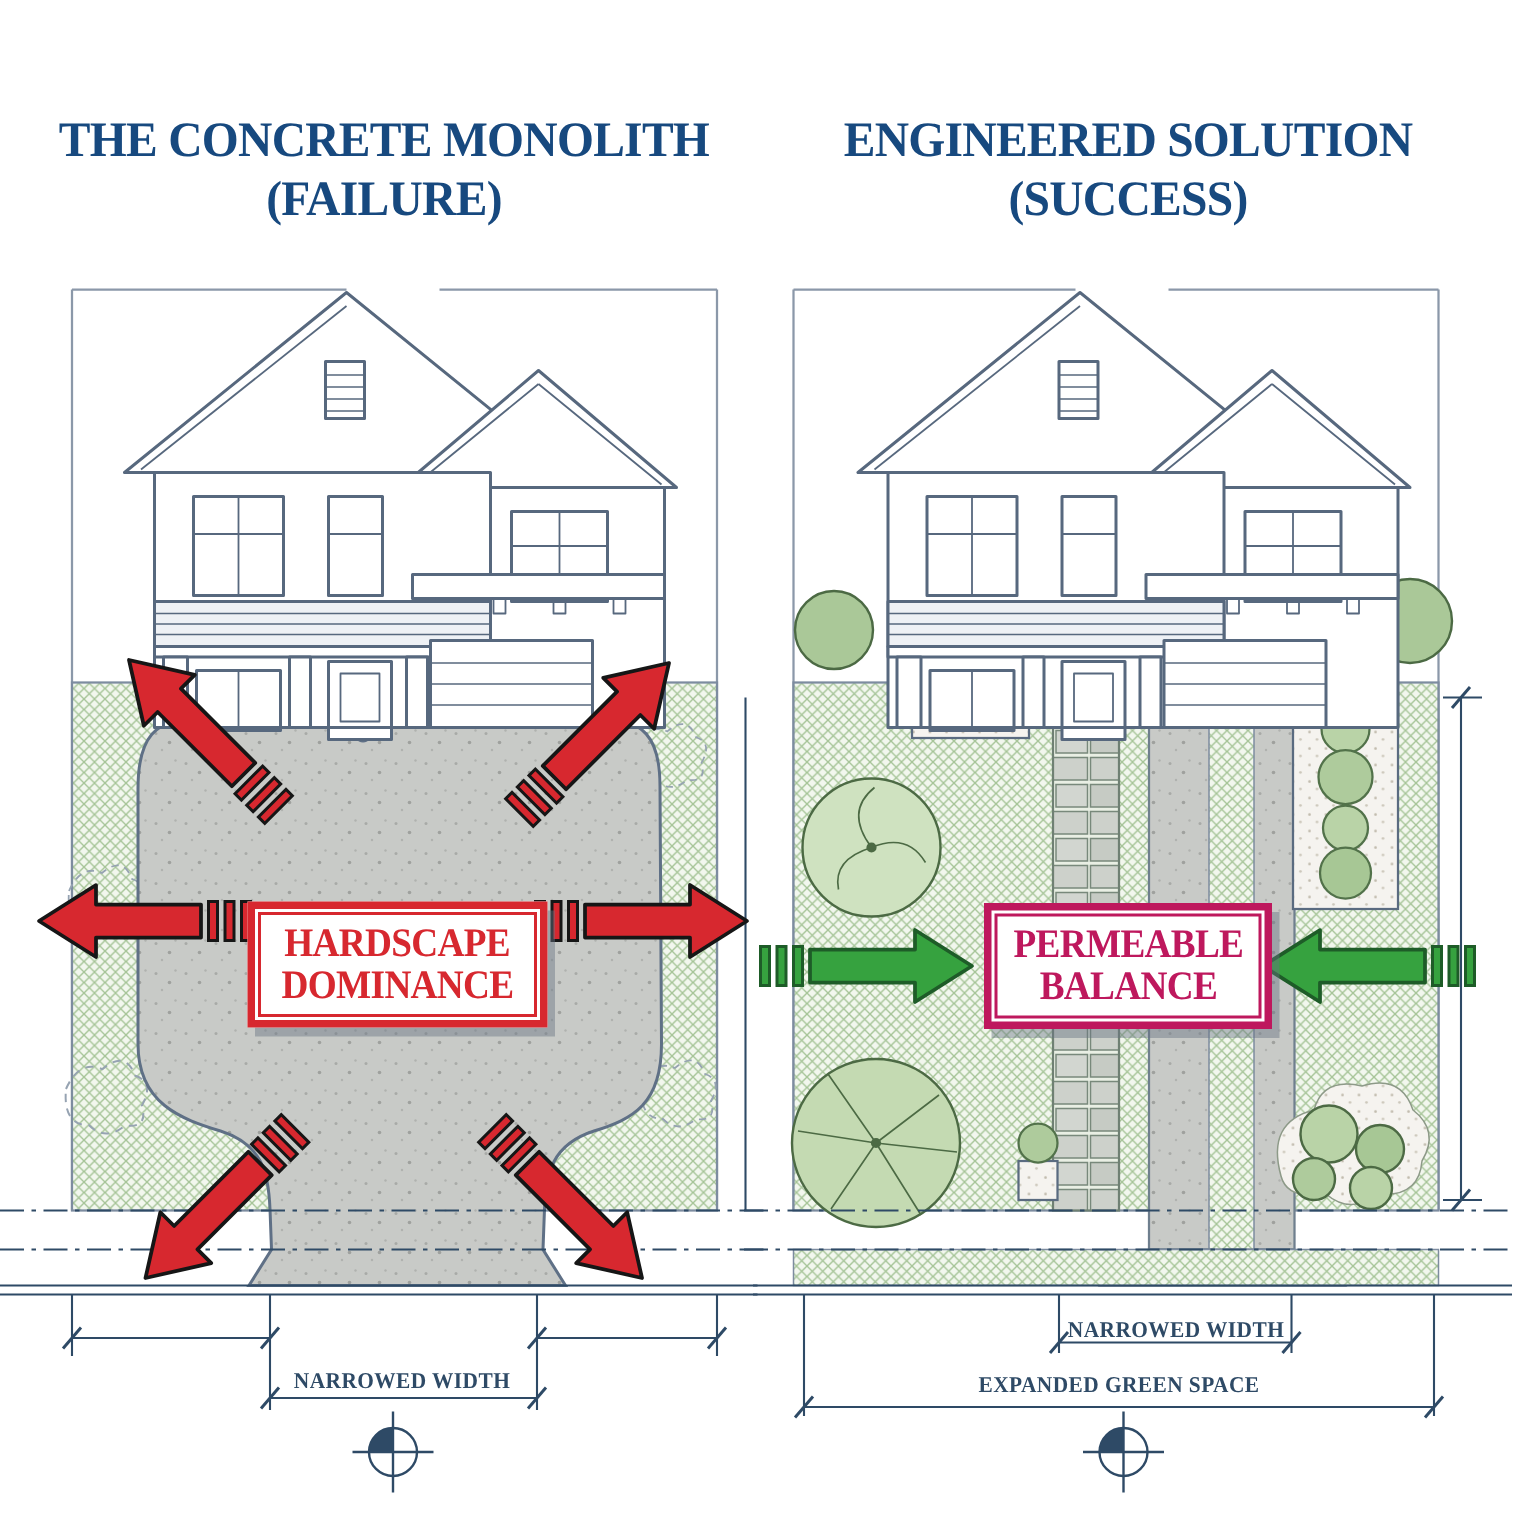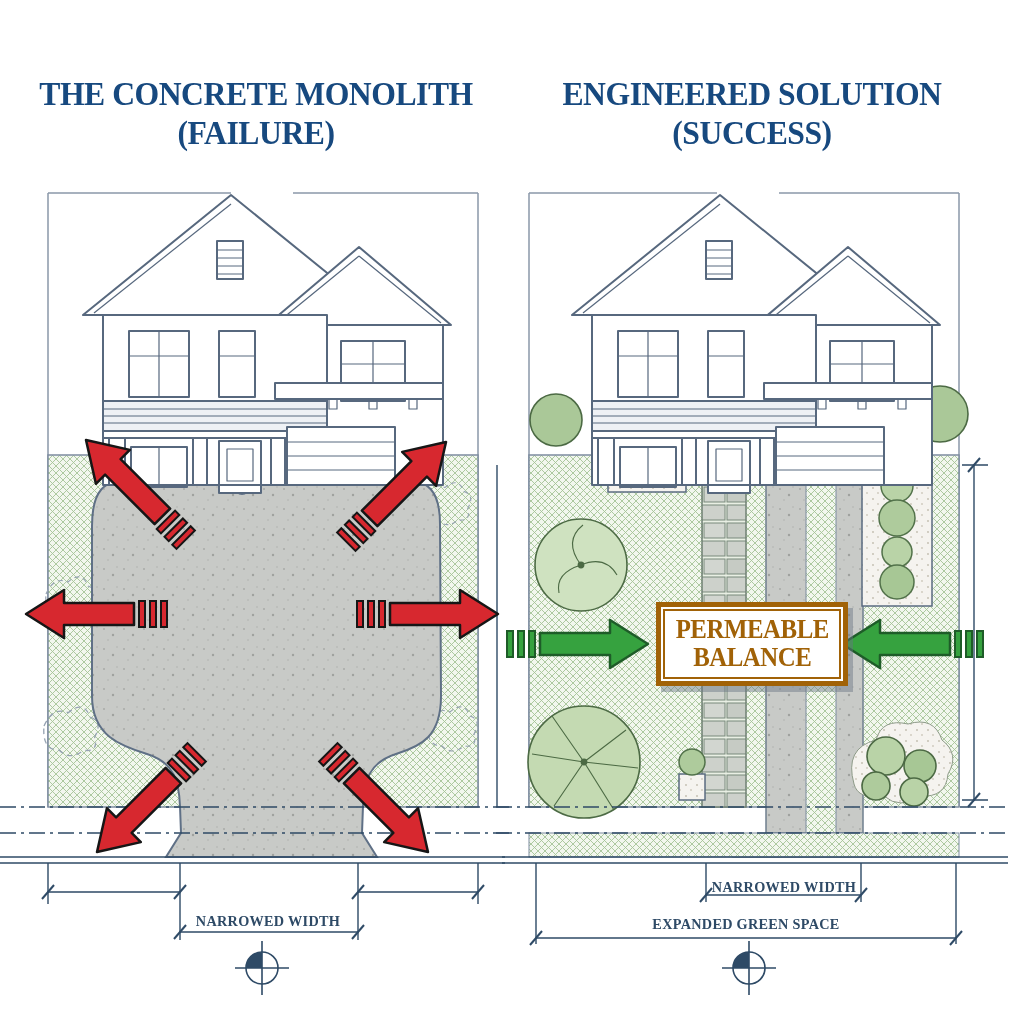--- a/index.html
+++ b/index.html
@@ -12,21 +12,21 @@
     letter-spacing:-0.5px;transform:scaleX(.96);}
   .panel-title span{display:block;}
   .site{position:absolute;top:144px;left:0;width:512px;height:880px;}
   .callout{position:absolute;background:#fff;border:5px solid currentColor;
     box-shadow:5px 6px 0 rgba(105,115,130,.45);
     display:flex;flex-direction:column;align-items:center;justify-content:center;}
   .callout::after{content:"";position:absolute;inset:2px;border:2px solid currentColor;}
   .callout .ct{font-weight:800;font-size:27px;line-height:1.02;letter-spacing:-0.5px;
     transform:scaleX(.92);white-space:nowrap;}
   .callout.red{color:#D7282F;left:165px;top:601px;width:190px;height:74px;}
-  .callout.green{color:#a16207;left:160px;top:602px;width:182px;height:74px;text-align:center;}
+  .callout.green{color:#be185d;left:160px;top:602px;width:182px;height:74px;text-align:center;}
   .dim-label{position:absolute;font-weight:700;font-size:15px;color:#2E4A66;
     letter-spacing:.3px;white-space:nowrap;transform:translateX(-50%) scaleX(.95);}
   svg .ln{stroke:#2E4A66;stroke-width:1.4;fill:none;}
 </style>
 </head>
 <body>
 
 <svg width="0" height="0" style="position:absolute" aria-hidden="true">
 <defs>
   <pattern id="hatch" width="7" height="7" patternUnits="userSpaceOnUse">
@@ -160,20 +160,24 @@
       <g style="--af:#D7282F;--as:#161616">
         <use href="#arrow" transform="translate(86,296) rotate(-135)"></use>
         <use href="#arrow" transform="translate(446,298) rotate(-45)"></use>
         <use href="#arrow" transform="translate(26,470) rotate(180)"></use>
         <use href="#arrow" transform="translate(498,470)"></use>
         <use href="#arrow" transform="translate(97,708) rotate(135)"></use>
         <use href="#arrow" transform="translate(428,708) rotate(45)"></use>
       </g>
     </svg>
 
+    <div class="callout red">
+      <span class="ct">HARDSCAPE</span>
+      <span class="ct">DOMINANCE</span>
+    </div>
     <div class="dim-label" style="left:268px;top:913px;">NARROWED WIDTH</div>
   </section>
 
   <section class="panel right">
     <h2 class="panel-title">
       <span>ENGINEERED SOLUTION</span>
       <span>(SUCCESS)</span>
     </h2>
 
     <svg class="site" viewBox="0 0 512 880">

